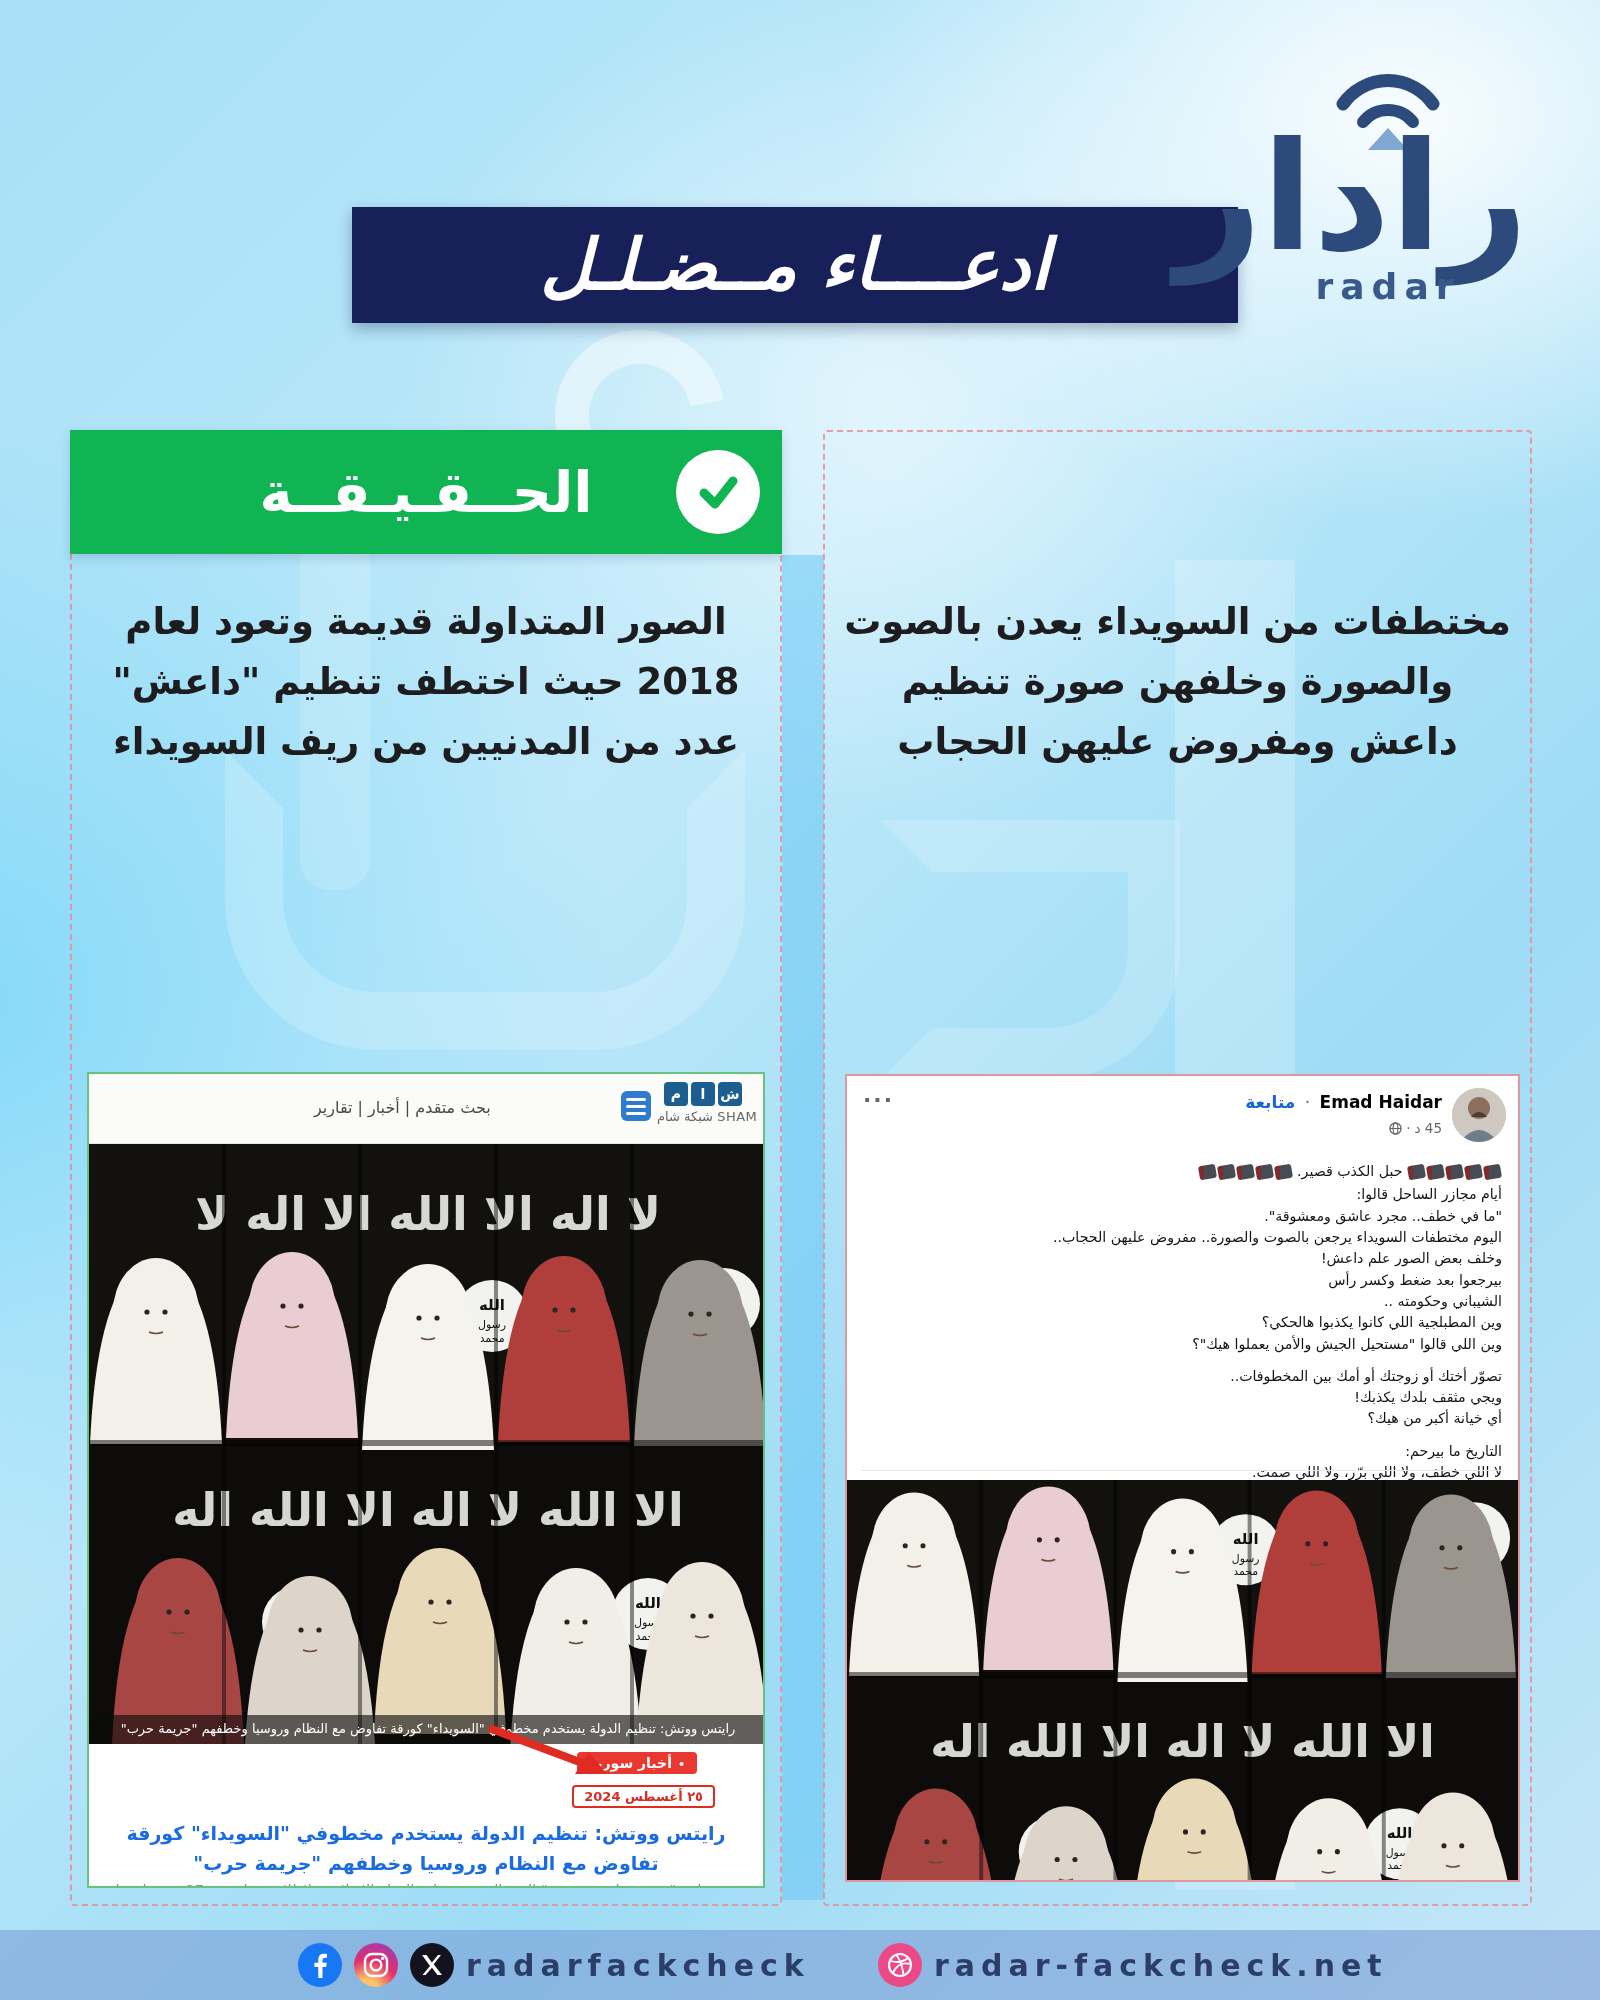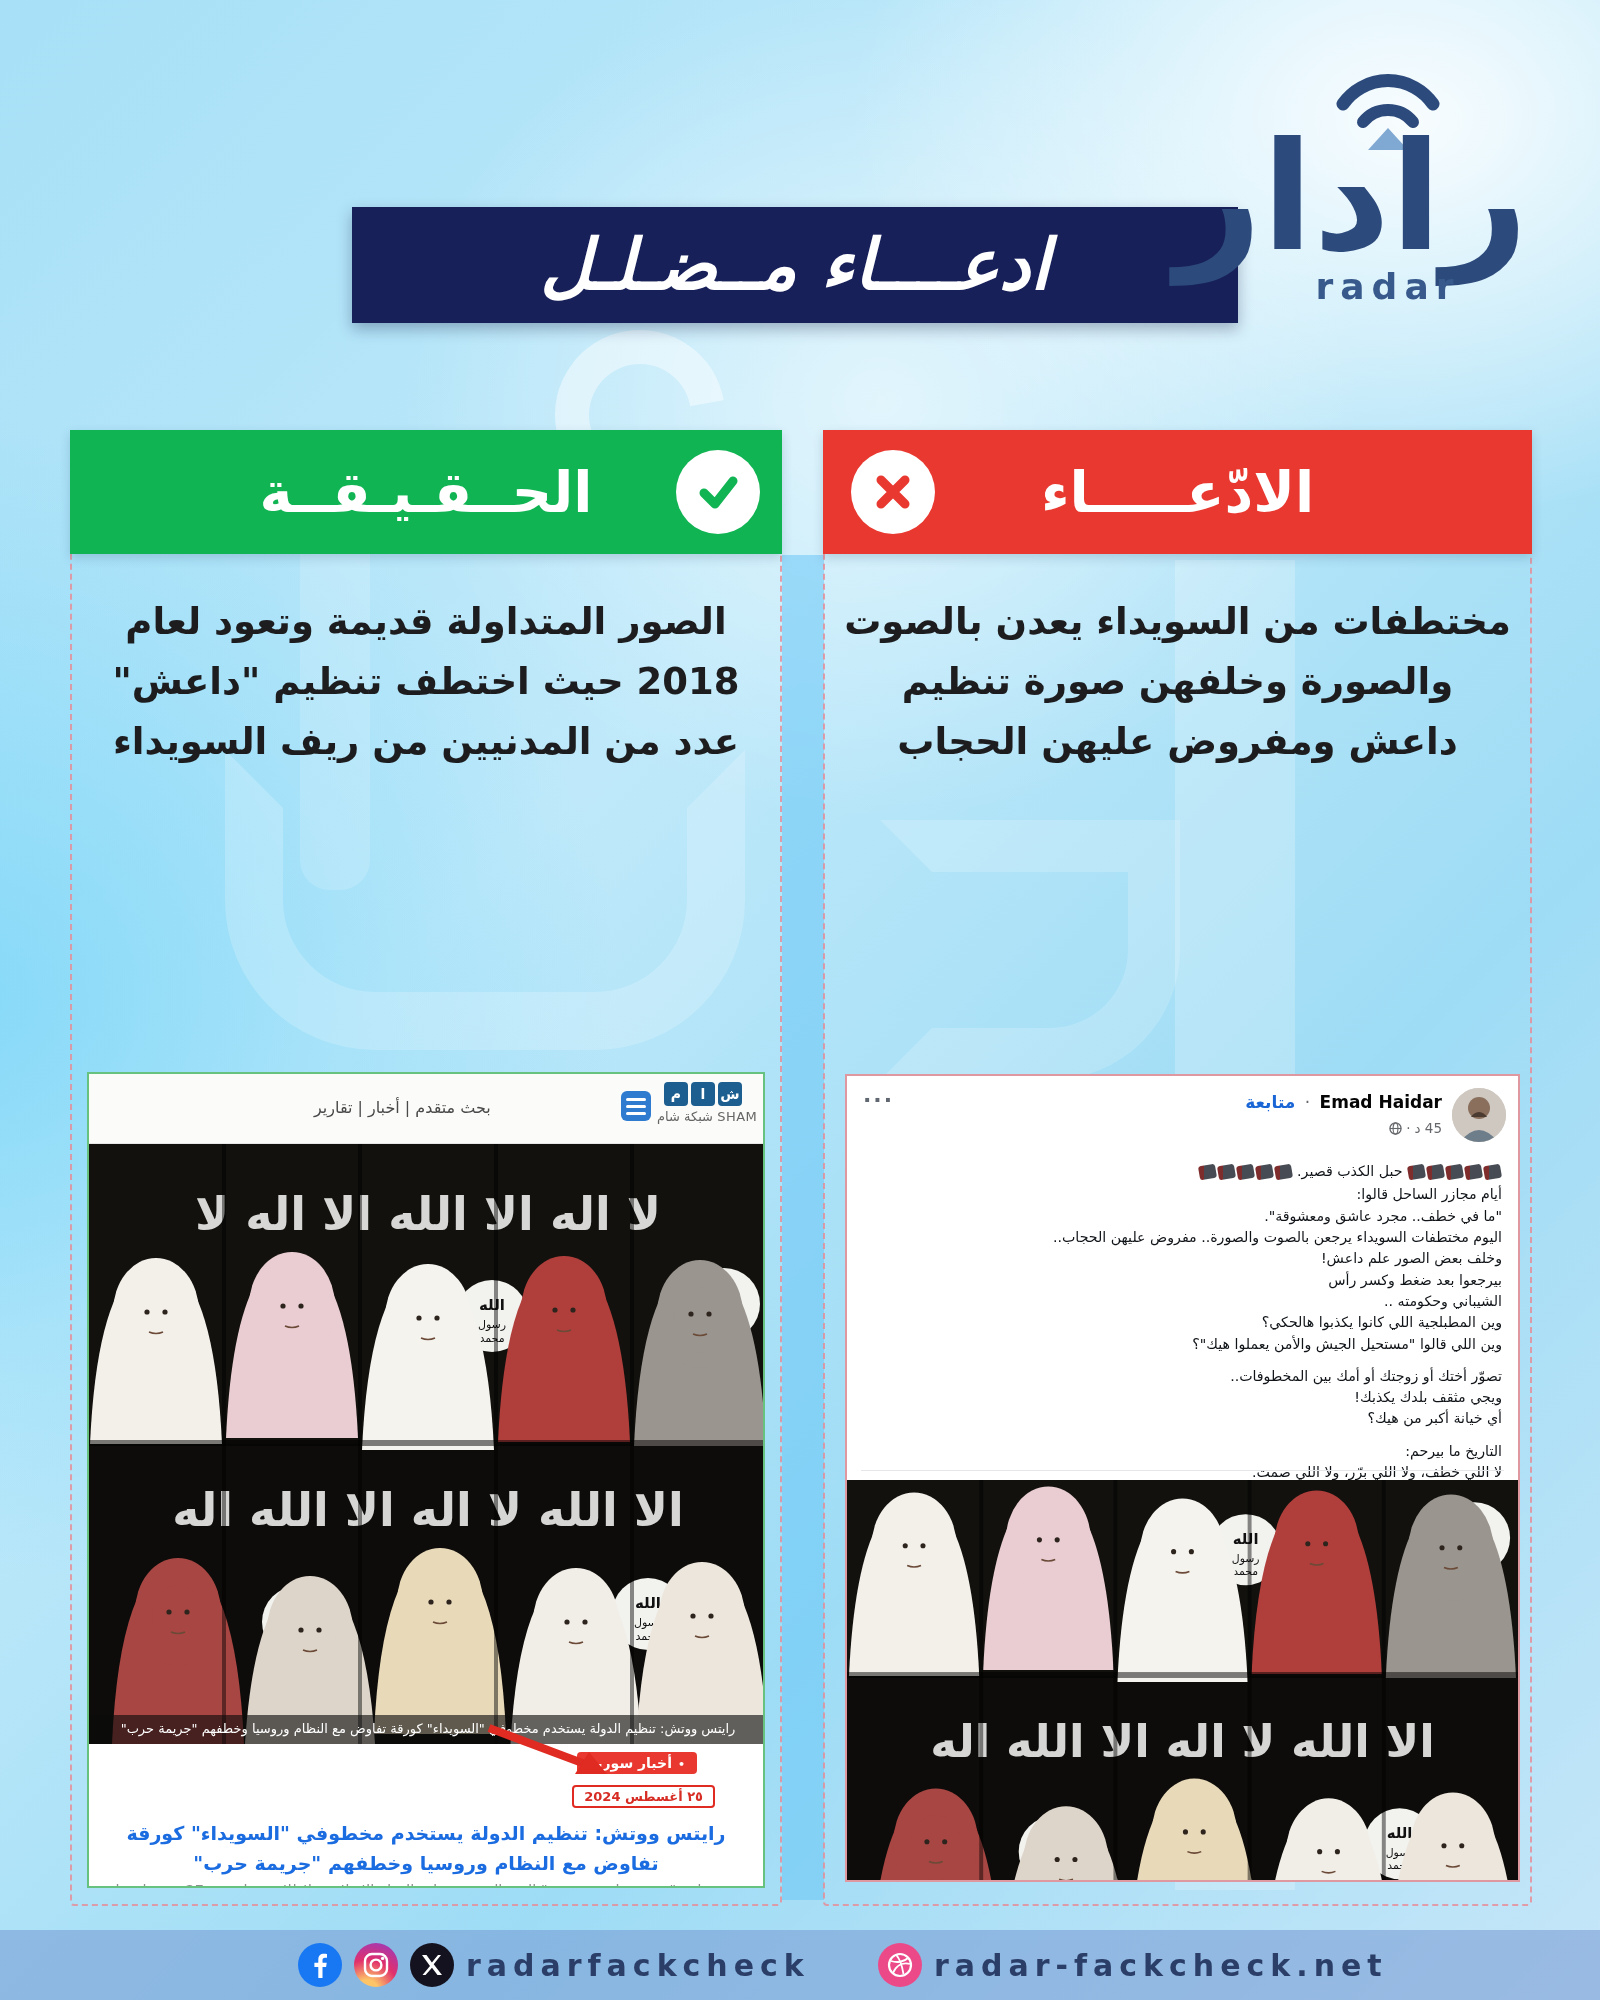--- a/index.html
+++ b/index.html
@@ -267,28 +267,20 @@
           <path d="M6,6 L102,42" stroke="#e02b22" stroke-width="8" fill="none"></path>
           <polygon points="124,52 92,52 106,30" fill="#e02b22"></polygon>
         </svg>
         <div class="site-headline">رايتس ووتش: تنظيم الدولة يستخدم مخطوفي "السويداء" كورقة تفاوض مع النظام وروسيا وخطفهم "جريمة حرب"</div>
         <div class="site-excerpt">دعت منظمة "هيومن رايتس ووتش" اليوم السبت، تنظيم الدولة الإسلامية، لإطلاق سراح نحو 27 شخصًا تم اختطافهم منذ</div>
       </div>
     </div>
   </div>
 
   <div class="col col-claim">
-    <div class="col-header">
-      <div class="col-title">الادّعـــــاء</div>
-      <div class="verdict-circle">
-        <svg width="46" height="46" viewBox="0 0 46 46">
-          <path d="M11,11 L35,35 M35,11 L11,35" stroke="#e8382f" stroke-width="9" fill="none" stroke-linecap="round"></path>
-        </svg>
-      </div>
-    </div>
     <div class="col-body">مختطفات من السويداء يعدن بالصوت والصورة وخلفهن صورة تنظيم داعش ومفروض عليهن الحجاب</div>
 
     <div class="fb-card">
       <div class="fb-menu">...</div>
       <div class="fb-avatar">
         <svg width="54" height="54" viewBox="0 0 54 54">
           <rect width="54" height="54" fill="#cfc8c0"></rect>
           <circle cx="27" cy="20" r="11" fill="#8a6f5c"></circle>
           <path d="M27,24 a10,10 0 0 1 8,5 l-16,0 a10,10 0 0 1 8,-5" fill="#4c3b30"></path>
           <path d="M8,54 Q27,30 46,54 Z" fill="#6e7d8a"></path>

